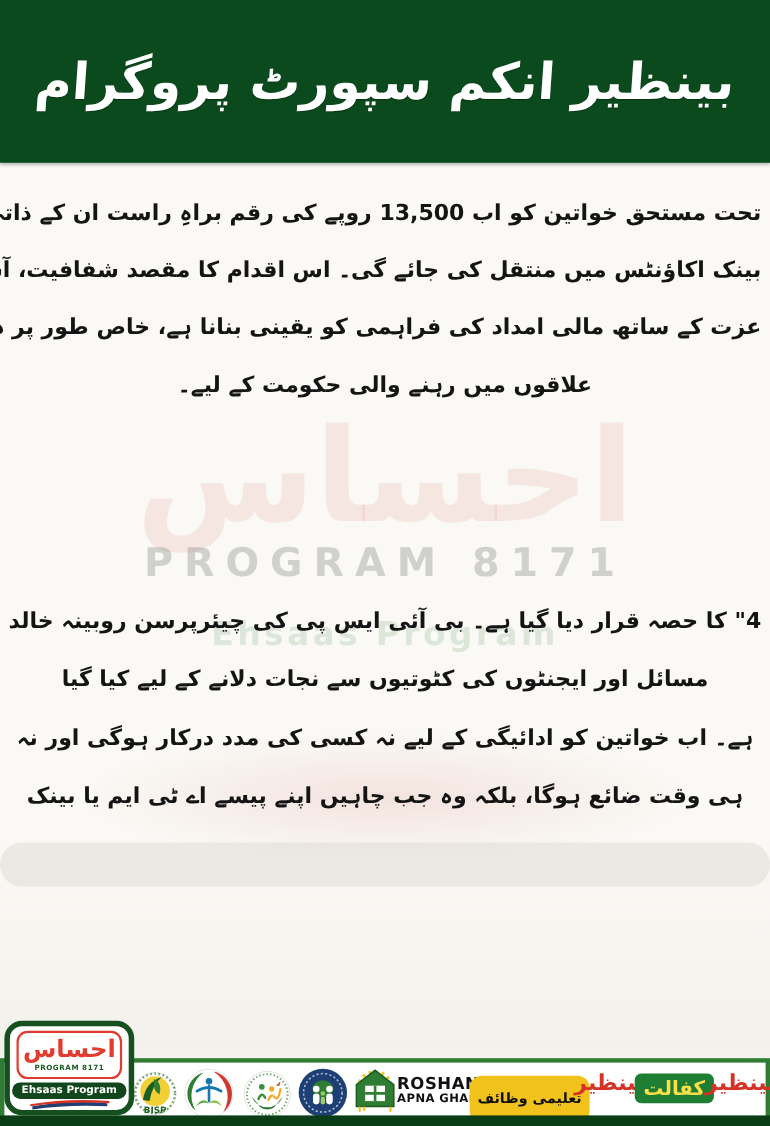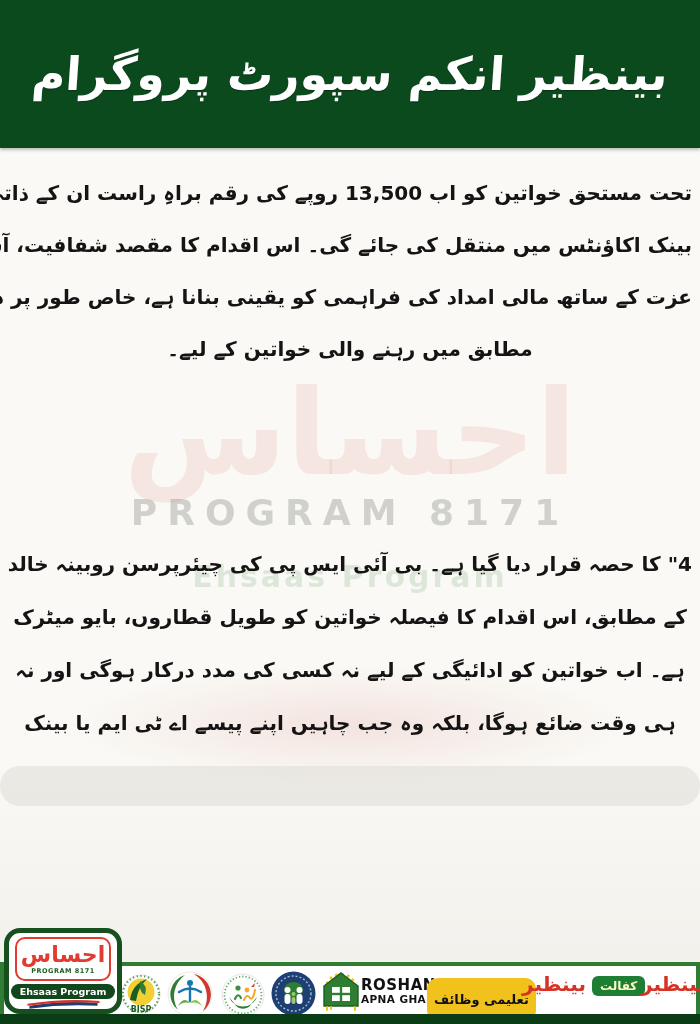--- a/index.html
+++ b/index.html
@@ -51,22 +51,22 @@
   .l-house{left:322px;top:968px;}
   .roshan{position:absolute;left:361px;top:977px;z-index:3;color:#111;font-weight:bold;line-height:1.1;}
   .roshan1{font-size:15px;letter-spacing:.5px;}
   .roshan2{font-size:10.5px;letter-spacing:.4px;}
   .badge-yellow{position:absolute;left:427px;top:978px;z-index:3;background:#f2c21c;color:#111;
     font-size:13px;font-weight:bold;border-radius:11px;padding:14px 7px;direction:rtl;white-space:nowrap;}
   .benazir-red{position:absolute;top:972px;z-index:3;color:#d63226;font-size:20px;font-weight:bold;
     direction:rtl;white-space:nowrap;}
   .benazir-a{left:522px;}
   .benazir-b{left:641px;}
-  .badge-green{position:absolute;left:592px;top:976px;z-index:3;background:#1e7e33;color:#fef9c3;
-    font-size:12px;font-weight:bold;border-radius:6px;padding:3px 8px;direction:rtl;white-space:nowrap;}
+  .badge-green{position:absolute;left:577px;top:976px;z-index:3;background:#1e7e33;color:#fde047;
+    font-size:18px;font-weight:bold;border-radius:6px;padding:3px 8px;direction:rtl;white-space:nowrap;}
 </style>
 </head>
 <body>
 
 <div id="page">
 
   <div class="header">
     <div class="header-title">بینظیر انکم سپورٹ پروگرام</div>
   </div>
 
@@ -75,26 +75,26 @@
     <div class="wm-program">PROGRAM 8171</div>
     <div class="wm-ehsaas">Ehsaas Program</div>
   </div>
   <div class="wm-blush"></div>
   <div class="wm-grayband"></div>
 
   <div class="para p1">
     <div class="tline">تحت مستحق خواتین کو اب 13,500 روپے کی رقم براہِ راست ان کے ذاتی</div>
     <div class="tline">بینک اکاؤنٹس میں منتقل کی جائے گی۔ اس اقدام کا مقصد شفافیت، آسانی اور</div>
     <div class="tline">عزت کے ساتھ مالی امداد کی فراہمی کو یقینی بنانا ہے، خاص طور پر دیہی</div>
-    <div class="tline">مطابق میں رہنے والی خواتین کے لیے۔</div>
+    <div class="tline">علاقوں میں رہنے والی حکومت کے لیے۔</div>
   </div>
 
   <div class="para p2">
     <div class="tline">4" کا حصہ قرار دیا گیا ہے۔ بی آئی ایس پی کی چیئرپرسن روبینہ خالد</div>
-    <div class="tline">کے مطابق، اس اقدام کا فیصلہ خواتین کو طویل قطاروں، بایو میٹرک</div>
+    <div class="tline">مسائل اور ایجنٹوں کی کٹوتیوں سے نجات دلانے کے لیے کیا گیا</div>
     <div class="tline">ہے۔ اب خواتین کو ادائیگی کے لیے نہ کسی کی مدد درکار ہوگی اور نہ</div>
     <div class="tline">ہی وقت ضائع ہوگا، بلکہ وہ جب چاہیں اپنے پیسے اے ٹی ایم یا بینک</div>
   </div>
 
   <div class="footer-band"></div>
   <div class="bottom-strip"></div>
 
   <div class="ehsaas-box">
     <div class="ehsaas-inner">
       <div class="ehsaas-word">احساس</div>

